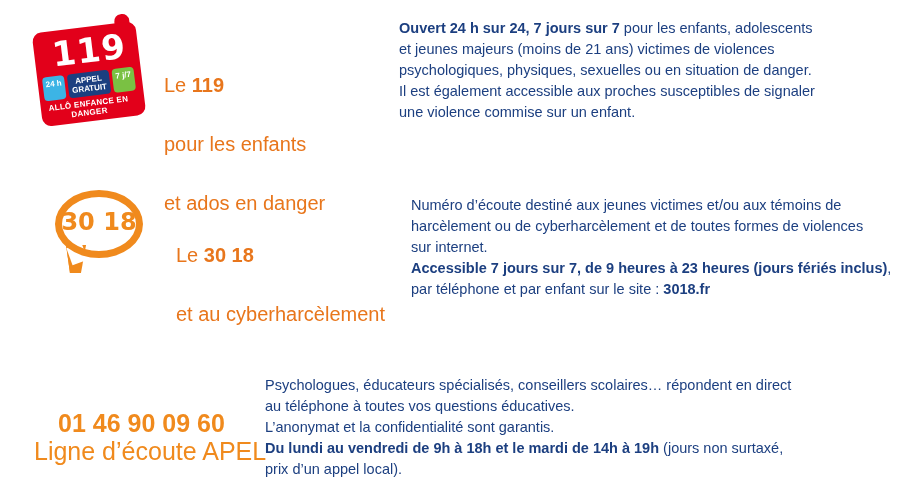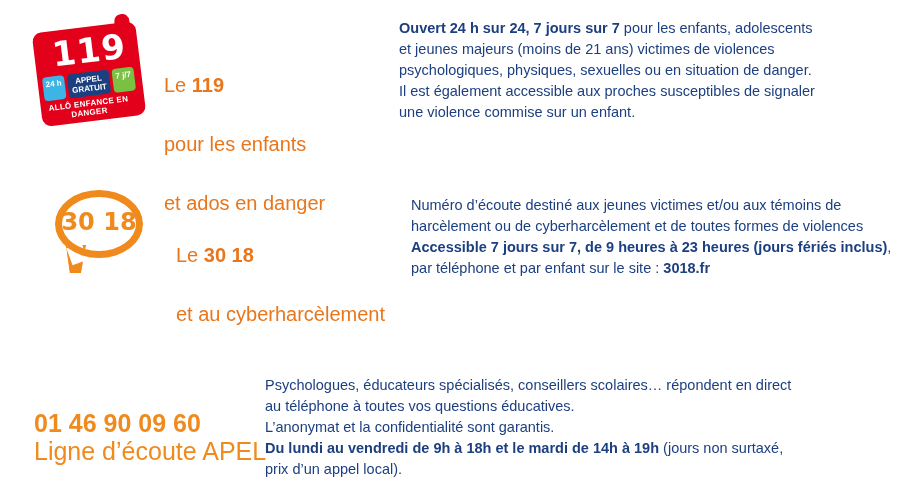--- a/index.html
+++ b/index.html
@@ -255,27 +255,28 @@
     </div>
 
     <div class="title-col" style="padding-top:20px;">
       <div class="title-line"><span>Le </span><b>30 18</b></div>
       <div class="title-line">et au cyberharcèlement</div>
     </div>
 
     <div class="desc-col desc" style="padding-top:5px;">
       <div>Numéro d’écoute destiné aux jeunes victimes et/ou aux témoins de</div>
       <div>harcèlement ou de cyberharcèlement et de toutes formes de violences</div>
+      <div>sur internet.</div>
       <div><b>Accessible 7 jours sur 7, de 9 heures à 23 heures (jours fériés inclus)</b><span>,</span></div>
       <div><span>par téléphone et par enfant sur le site : </span><b>3018.fr</b></div>
     </div>
   </div>
 
   <div class="entry" style="left:14px; top:375px; width:890px;">
-    <div style="width:235px; flex:0 0 235px; padding-top:33px; padding-left:20px; box-sizing:border-box;">
+    <div style="width:235px; flex:0 0 235px; padding-top:33px; padding-left:20px; box-sizing:border-box;text-align:center;">
       <div class="apel-phone">01 46 90 09 60</div>
       <div class="apel-sub">Ligne d’écoute APEL</div>
     </div>
 
     <div class="desc-col desc" style="padding-top:0px; padding-left:8px;margin-left:8px;">
       <div>Psychologues, éducateurs spécialisés, conseillers scolaires… répondent en direct</div>
       <div>au téléphone à toutes vos questions éducatives.</div>
       <div>L’anonymat et la confidentialité sont garantis.</div>
       <div><b>Du lundi au vendredi de 9h à 18h et le mardi de 14h à 19h</b><span> (jours non surtaxé,</span></div>
       <div>prix d’un appel local).</div>

